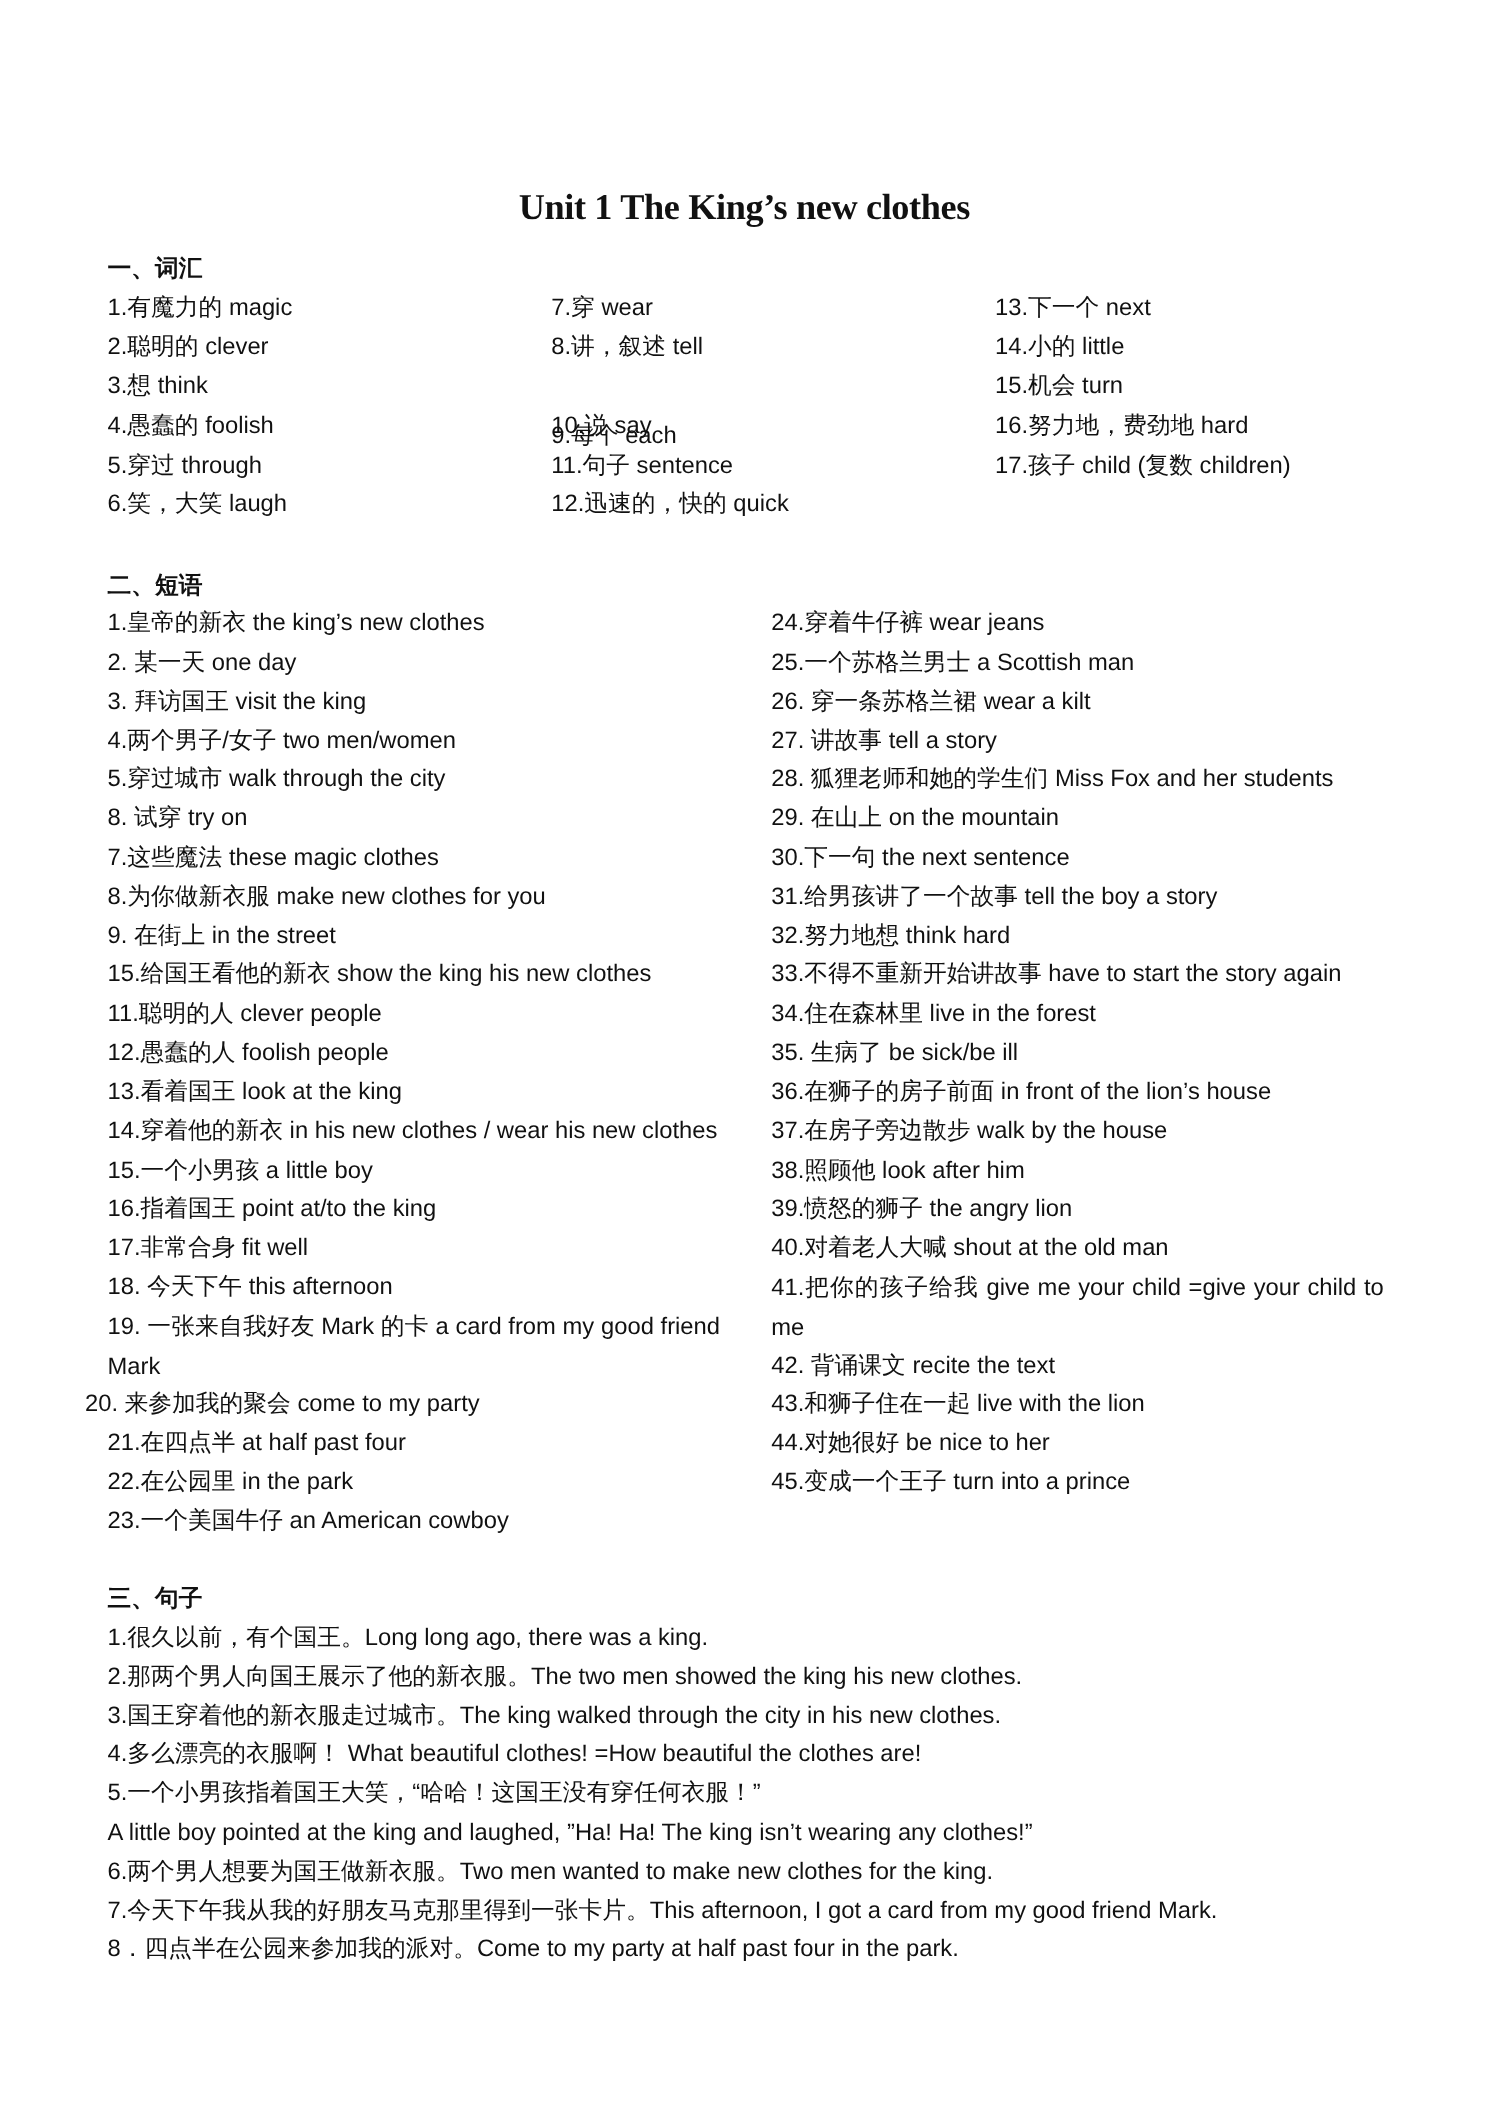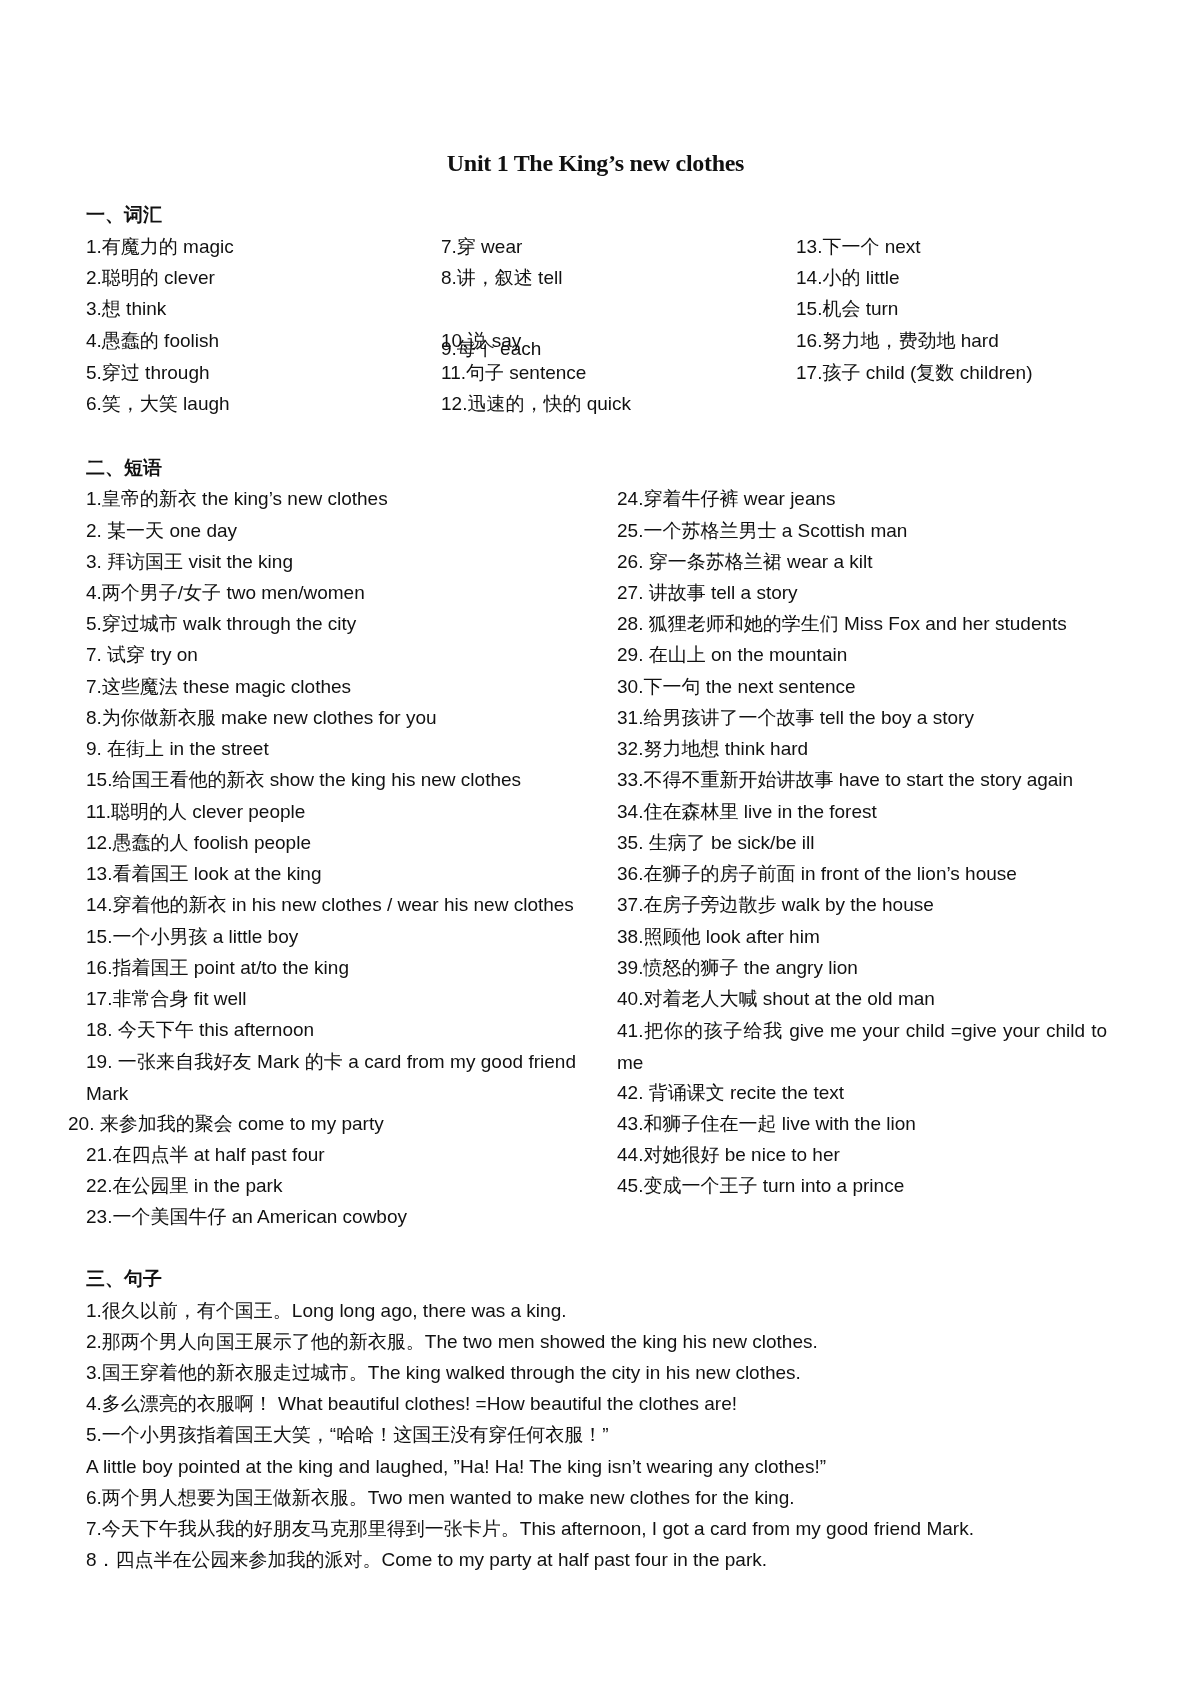--- a/index.html
+++ b/index.html
@@ -23,21 +23,21 @@
       height: 1684px;
     }
     .title {
       position: absolute;
       left: 0;
       top: 150px;
       width: 1191px;
       text-align: center;
       font-family: "Liberation Serif", "DejaVu Serif", serif;
       font-weight: bold;
-      font-size: 24px;
+      font-size: 29px;
       letter-spacing: -0.3px;
     }
     .section-heading {
       position: absolute;
       left: 86px;
       font-size: 19px;
       font-weight: bold;
     }
     .line {
       position: absolute;
@@ -90,21 +90,21 @@
   </div>
 
   <div class="section-heading" style="top:455px;">二、短语</div>
 
   <div>
     <div class="line" style="left:86px; top:487px;">1.皇帝的新衣  the king’s new clothes</div>
     <div class="line" style="left:86px; top:519px;">2.  某一天  one day</div>
     <div class="line" style="left:86px; top:550px;">3.  拜访国王  visit the king</div>
     <div class="line" style="left:86px; top:581px;">4.两个男子/女子  two men/women</div>
     <div class="line" style="left:86px; top:612px;">5.穿过城市 walk through the city</div>
-    <div class="line" style="left:86px; top:643px;">7.  试穿 try on</div>
+    <div class="line" style="left:86px; top:643px;">8.  试穿 try on</div>
     <div class="line" style="left:86px; top:675px;">7.这些魔法 these magic clothes</div>
     <div class="line" style="left:86px; top:706px;">8.为你做新衣服 make new clothes for you</div>
     <div class="line" style="left:86px; top:737px;">9.  在街上  in the street</div>
     <div class="line" style="left:86px; top:768px;">15.给国王看他的新衣  show the king his new clothes</div>
     <div class="line" style="left:86px; top:800px;">11.聪明的人 clever people</div>
     <div class="line" style="left:86px; top:831px;">12.愚蠢的人  foolish people</div>
     <div class="line" style="left:86px; top:862px;">13.看着国王  look at the king</div>
     <div class="line" style="left:86px; top:893px;">14.穿着他的新衣 in his new clothes / wear his new clothes</div>
     <div class="line" style="left:86px; top:925px;">15.一个小男孩 a little boy</div>
     <div class="line" style="left:86px; top:956px;">16.指着国王    point at/to the    king</div>

